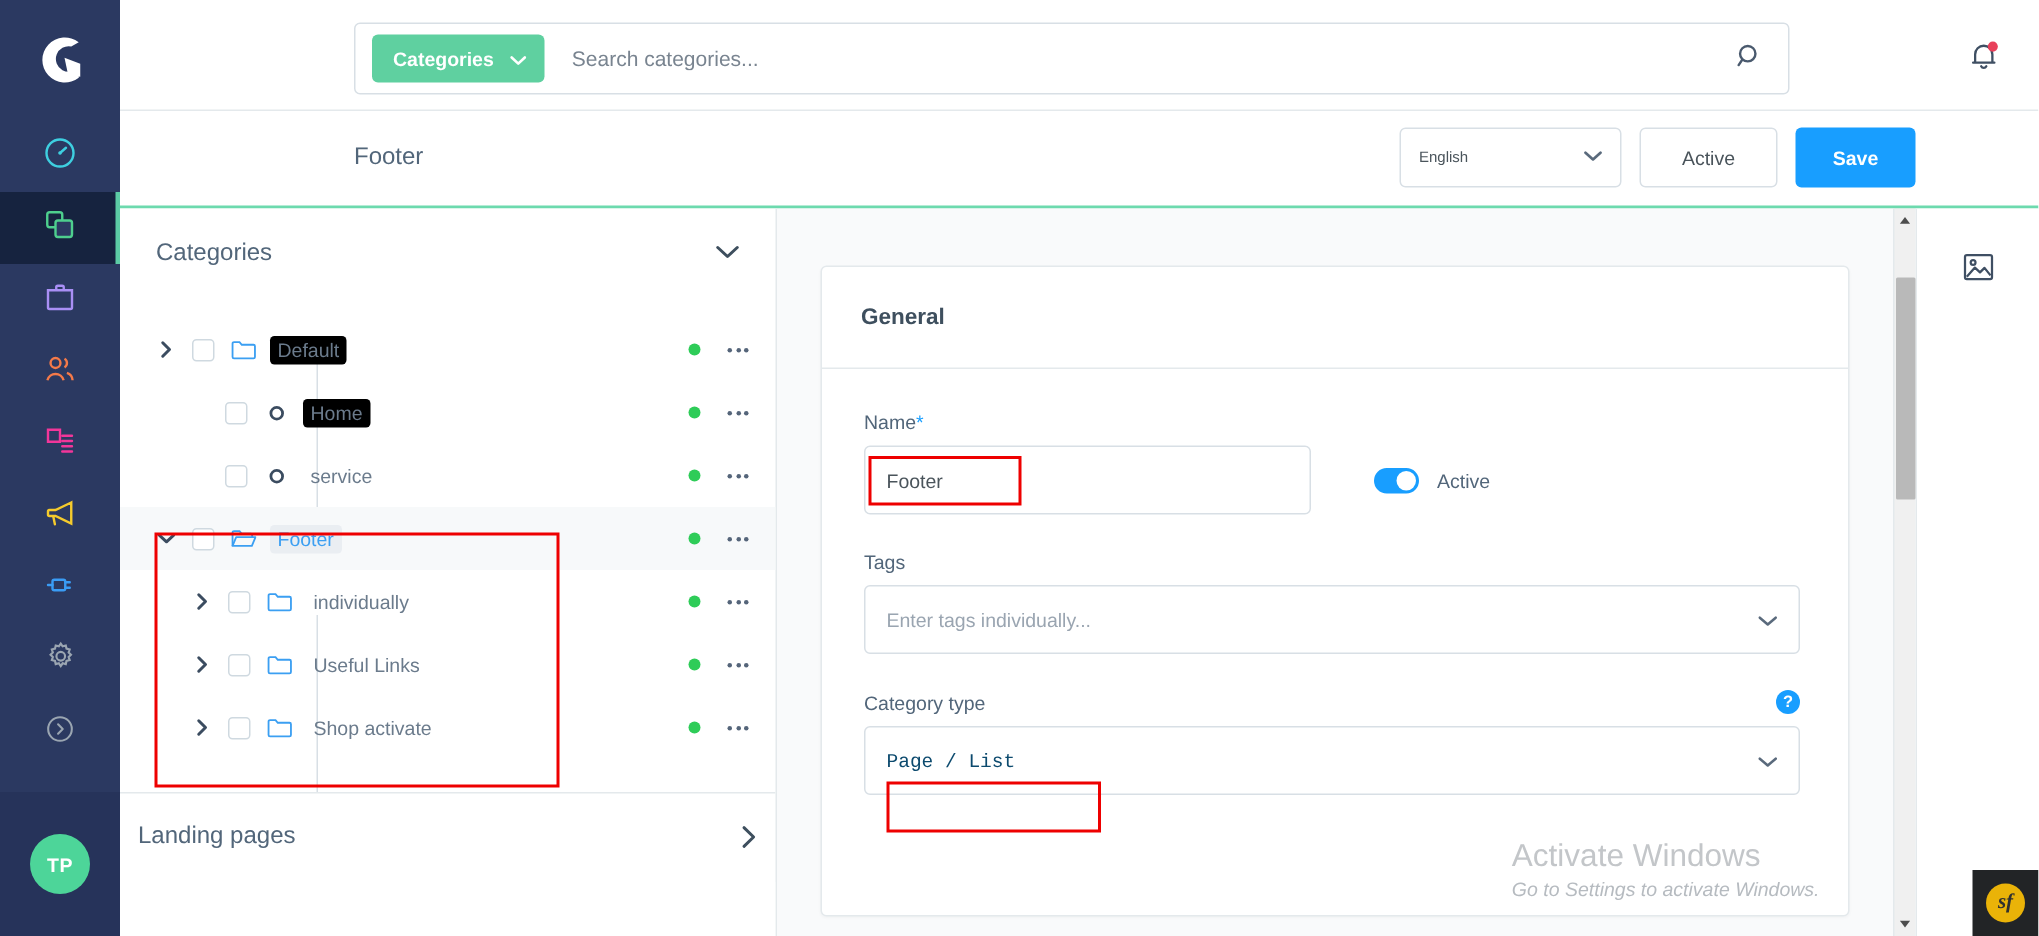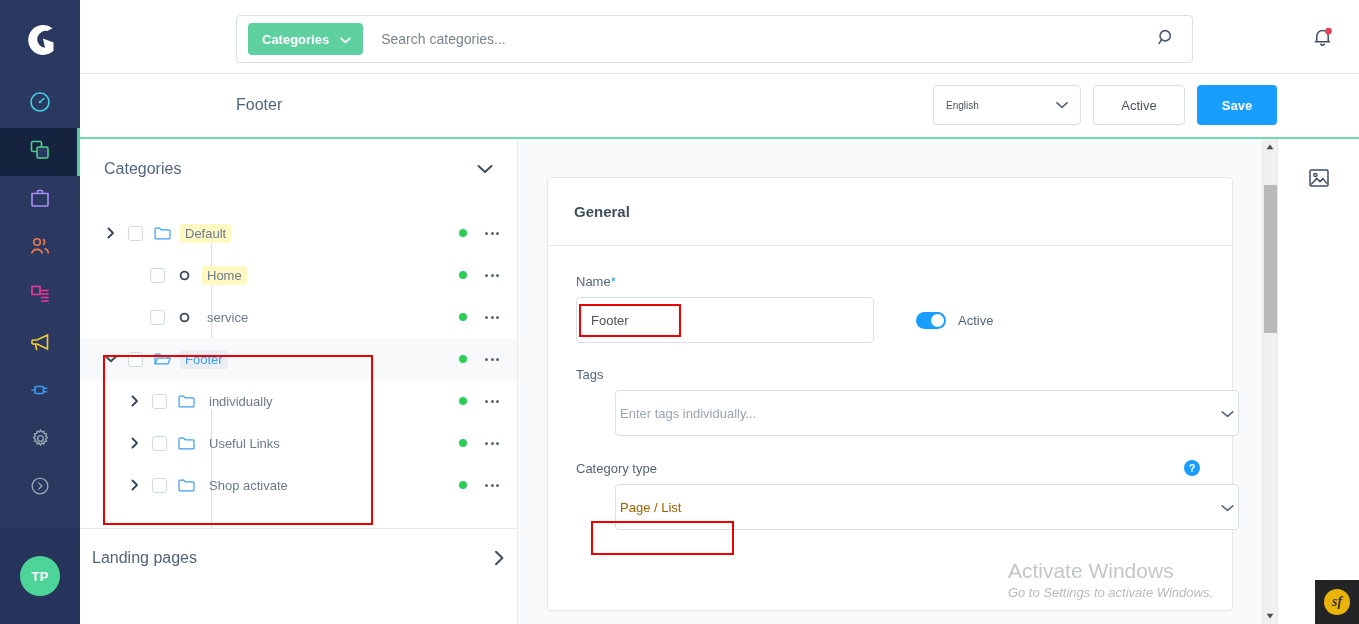--- a/index.html
+++ b/index.html
@@ -147,21 +147,21 @@
   .tw-arrow.empty { visibility: hidden; }
   .tw-check {
     width: 15px; height: 15px; border: 1px solid #cfd9e0; border-radius: 3px;
     background: #ffffff; cursor: pointer; flex: 0 0 15px;
   }
   .tw-icon { width: 22px; display: flex; align-items: center; justify-content: center; margin-left: 8px; }
   .tw-label {
     font-size: 13px; color: #6b7b8c; margin-left: 7px;
     padding: 2px 5px; border-radius: 3px;
   }
-  .tw-label.hl { background: #fef9c3; }
+  .tw-label.hl { background: #000000; }
   .tw-label.sel { background: #eaeef2; color: #3b9ff2; }
   .tw-right { margin-left: auto; display: flex; align-items: center; gap: 18px; }
   .dot { width: 8px; height: 8px; border-radius: 50%; background: #2ecc58; }
   .ellipsis { display: flex; gap: 2.5px; cursor: pointer; }
   .ellipsis i { width: 3px; height: 3px; border-radius: 50%; background: #55657a; display: block; }
   .tree-guide {
     position: absolute; width: 1px; background: #d8dfe5;
   }
   .landing {
     border-top: 1px solid #e4e9ec;
@@ -211,25 +211,25 @@
     position: relative; cursor: pointer;
   }
   .toggle::after {
     content: ""; position: absolute; right: 2px; top: 2px;
     width: 13px; height: 13px; border-radius: 50%; background: #ffffff;
   }
   .toggle-label { font-size: 13px; color: #52667a; }
   .select-field {
     width: 624px; height: 46px;
     border: 1px solid #d8dfe5; border-radius: 4px; background: #ffffff;
-    display: flex; align-items: center; padding: 0 4px;
-    font-size: 13px; cursor: pointer; position: relative; margin-left: 39px;
+    display: flex; align-items: center; padding: 0 14px;
+    font-size: 13px; cursor: pointer; position: relative;
   }
   .select-field .ph { color: #9aa5b1; }
-  .select-field .val { color: #a16207; }
+  .select-field .val { color: #0c4a6e; font-family: Liberation Mono, monospace; }
   .select-field .chev { margin-left: auto; }
   .fieldblock { margin-bottom: 24px; }
   .label-row { display: flex; align-items: center; width: 624px; }
   .help-badge {
     margin-left: auto; width: 16px; height: 16px; border-radius: 50%;
     background: #189eff; color: #fff; font-size: 11px; font-weight: bold;
     display: flex; align-items: center; justify-content: center; cursor: pointer;
   }
 
   

